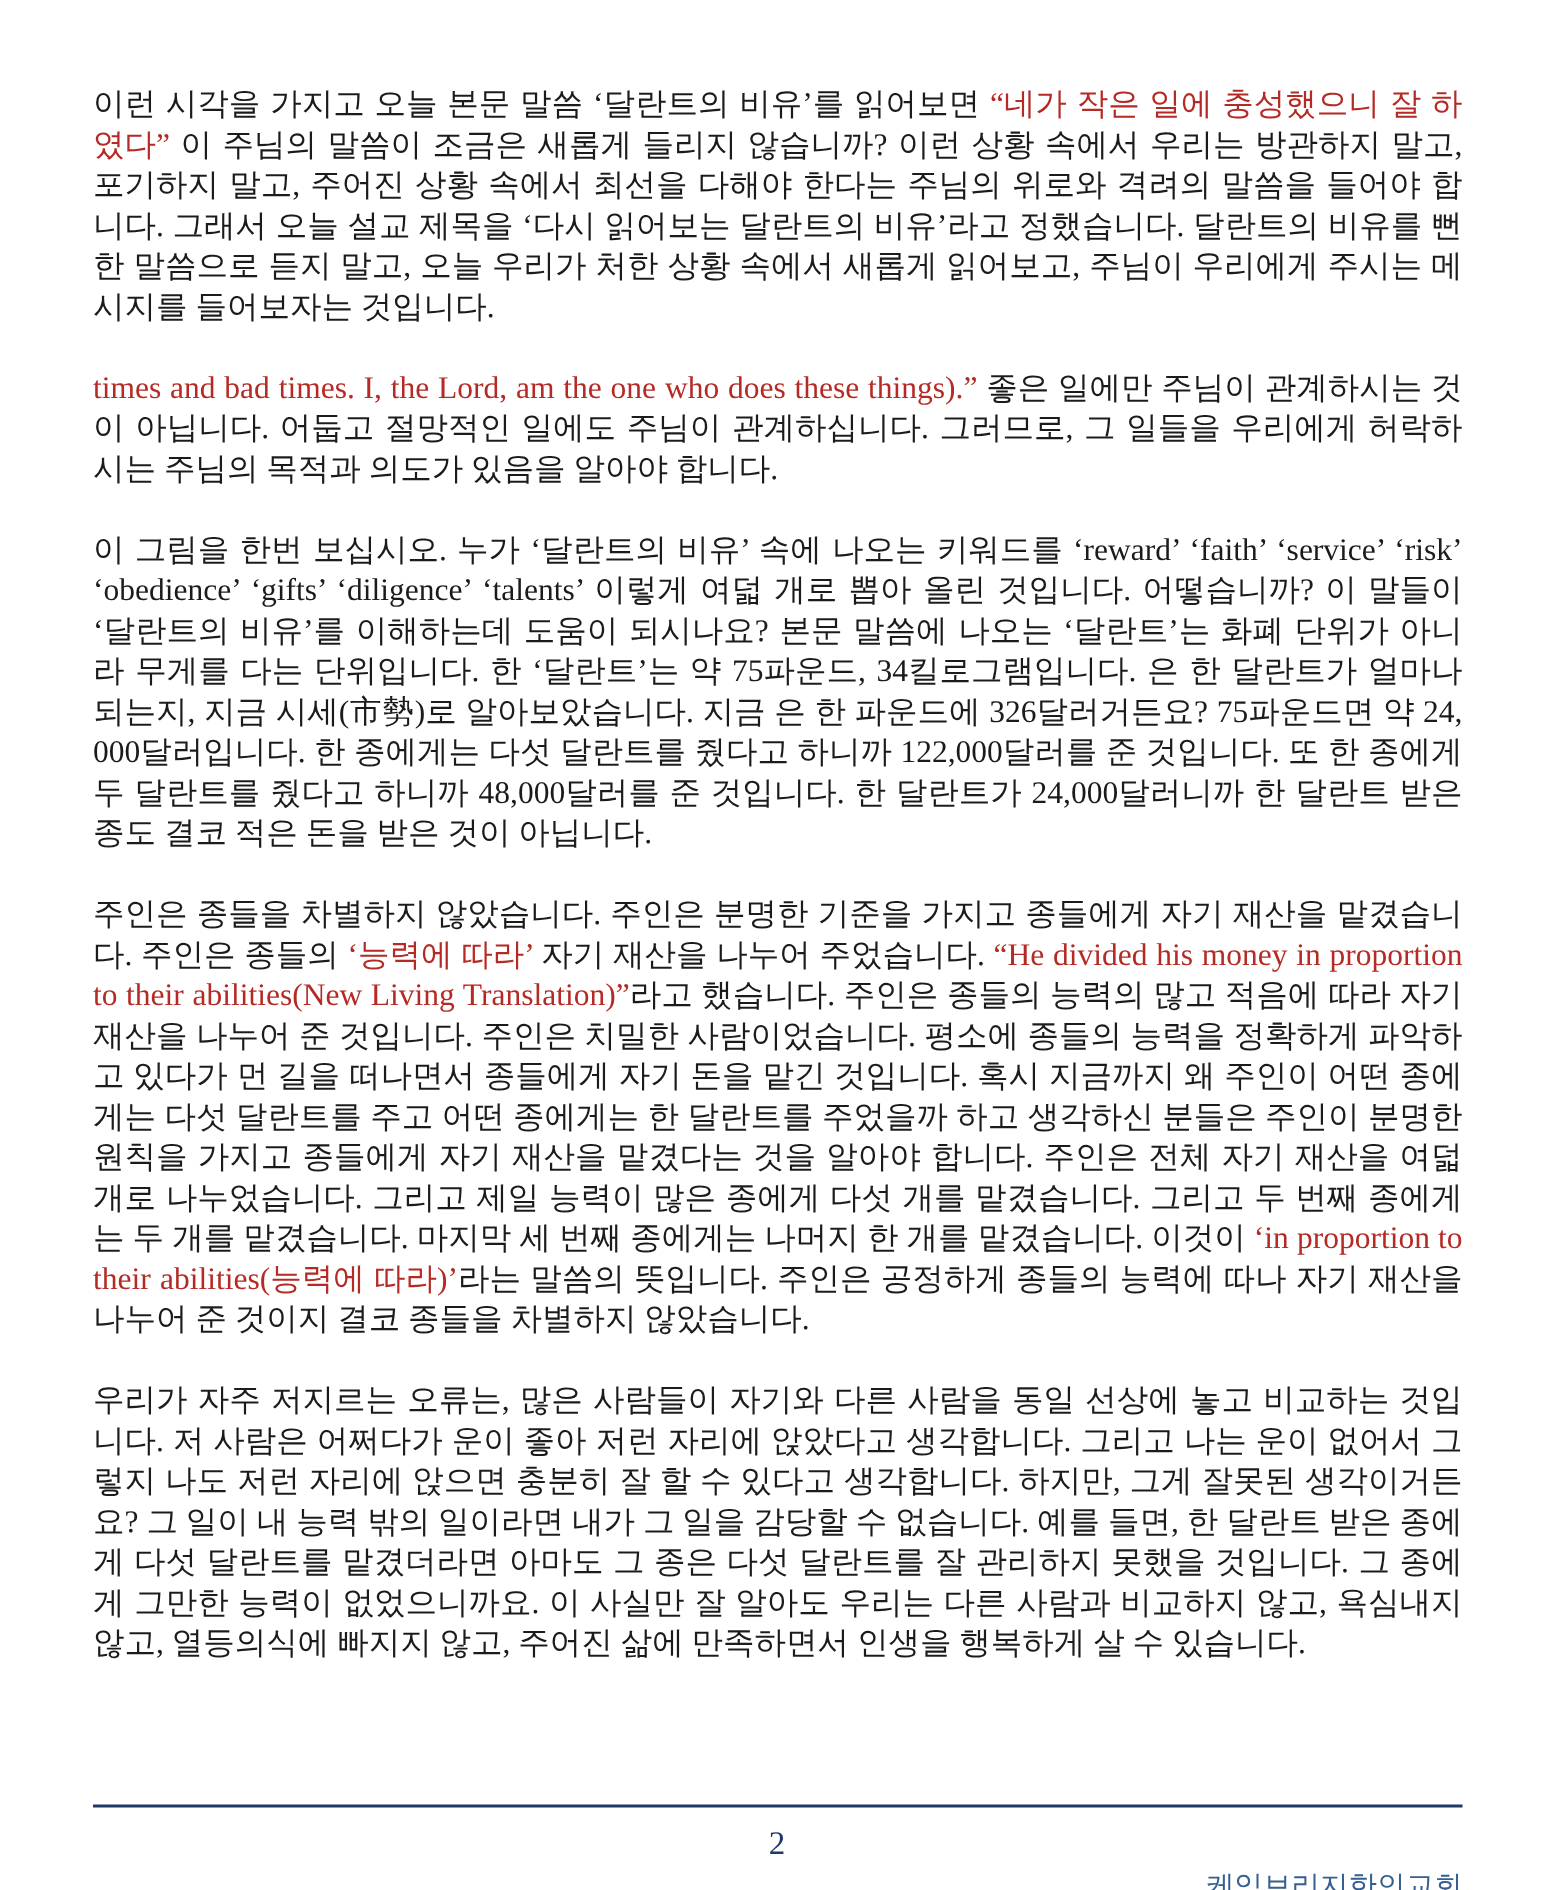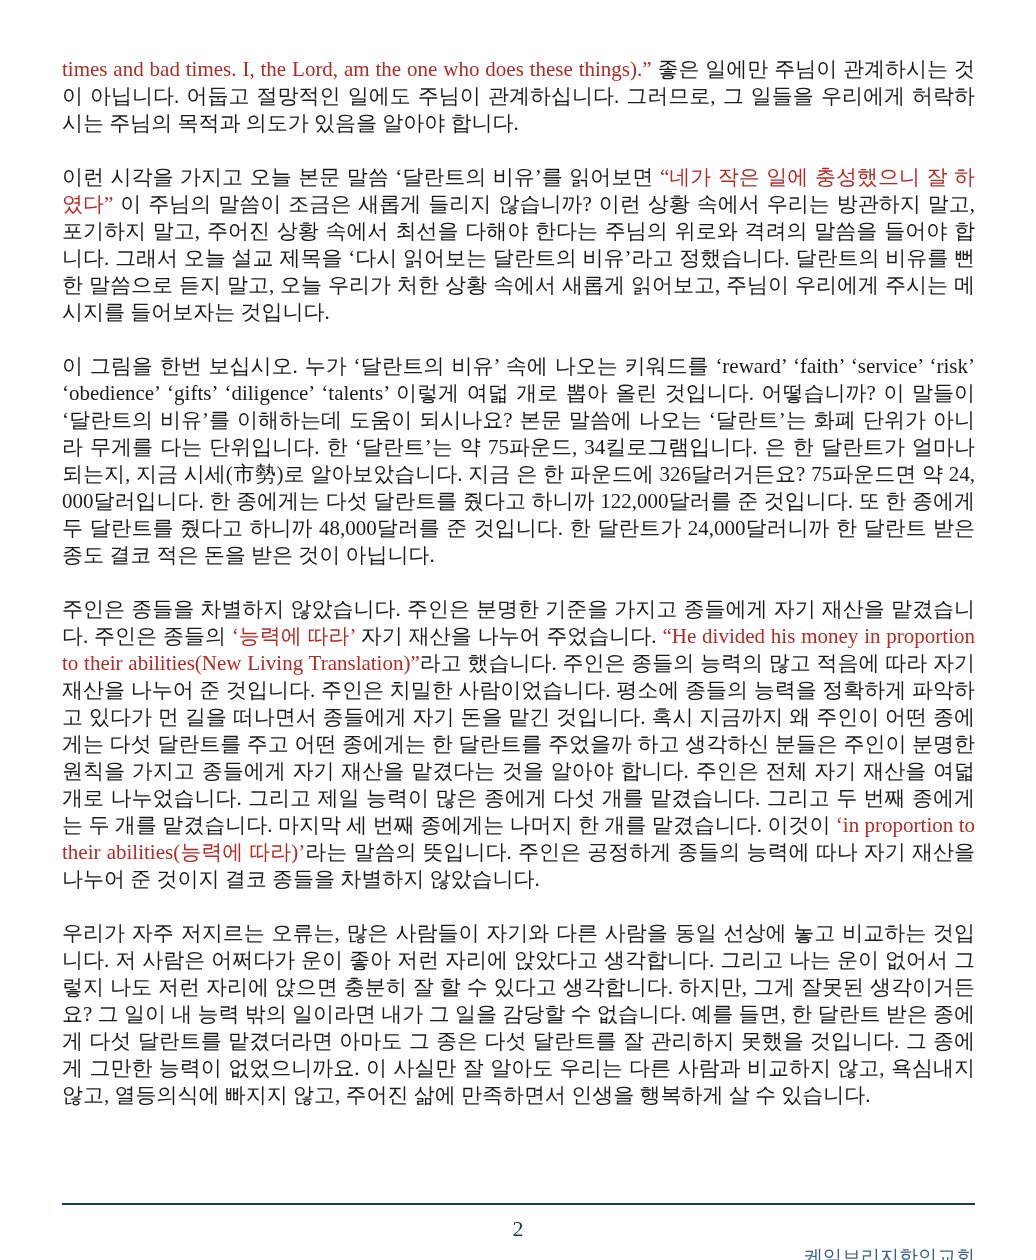--- a/index.html
+++ b/index.html
@@ -62,23 +62,23 @@
     color: #1f3864;
   }
 </style>
 </head>
 <body>
 
 <div class="page">
 
   <div class="content">
 
+    <p><span>이런 시각을 가지고 오늘 본문 말씀 ‘달란트의 비유’를 읽어보면 </span><span class="red">“네가 작은 일에 충성했으니 잘 하였다”</span><span> 이 주님의 말씀이 조금은 새롭게 들리지 않습니까? 이런 상황 속에서 우리는 방관하지 말고, 포기하지 말고, 주어진 상황 속에서 최선을 다해야 한다는 주님의 위로와 격려의 말씀을 들어야 합니다. 그래서 오늘 설교 제목을 ‘다시 읽어보는 달란트의 비유’라고 정했습니다. 달란트의 비유를 뻔한 말씀으로 듣지 말고, 오늘 우리가 처한 상황 속에서 새롭게 읽어보고, 주님이 우리에게 주시는 메시지를 들어보자는 것입니다.</span></p>
+
     <p><span class="red">times and bad times. I, the Lord, am the one who does these things).”</span><span> 좋은 일에만 주님이 관계하시는 것이 아닙니다. 어둡고 절망적인 일에도 주님이 관계하십니다. 그러므로, 그 일들을 우리에게 허락하시는 주님의 목적과 의도가 있음을 알아야 합니다.</span></p>
-
-    <p><span>이런 시각을 가지고 오늘 본문 말씀 ‘달란트의 비유’를 읽어보면 </span><span class="red">“네가 작은 일에 충성했으니 잘 하였다”</span><span> 이 주님의 말씀이 조금은 새롭게 들리지 않습니까? 이런 상황 속에서 우리는 방관하지 말고, 포기하지 말고, 주어진 상황 속에서 최선을 다해야 한다는 주님의 위로와 격려의 말씀을 들어야 합니다. 그래서 오늘 설교 제목을 ‘다시 읽어보는 달란트의 비유’라고 정했습니다. 달란트의 비유를 뻔한 말씀으로 듣지 말고, 오늘 우리가 처한 상황 속에서 새롭게 읽어보고, 주님이 우리에게 주시는 메시지를 들어보자는 것입니다.</span></p>
 
     <p><span>이 그림을 한번 보십시오. 누가 ‘달란트의 비유’ 속에 나오는 키워드를 ‘reward’ ‘faith’ ‘service’ ‘risk’ ‘obedience’ ‘gifts’ ‘diligence’ ‘talents’ 이렇게 여덟 개로 뽑아 올린 것입니다. 어떻습니까? 이 말들이 ‘달란트의 비유’를 이해하는데 도움이 되시나요? 본문 말씀에 나오는 ‘달란트’는 화폐 단위가 아니라 무게를 다는 단위입니다. 한 ‘달란트’는 약 75파운드, 34킬로그램입니다. 은 한 달란트가 얼마나 되는지, 지금 시세(市勢)로 알아보았습니다. 지금 은 한 파운드에 326달러거든요? 75파운드면 약 24,000달러입니다. 한 종에게는 다섯 달란트를 줬다고 하니까 122,000달러를 준 것입니다. 또 한 종에게 두 달란트를 줬다고 하니까 48,000달러를 준 것입니다. 한 달란트가 24,000달러니까 한 달란트 받은 종도 결코 적은 돈을 받은 것이 아닙니다.</span></p>
 
     <p><span>주인은 종들을 차별하지 않았습니다. 주인은 분명한 기준을 가지고 종들에게 자기 재산을 맡겼습니다. 주인은 종들의 </span><span class="red">‘능력에 따라’</span><span> 자기 재산을 나누어 주었습니다. </span><span class="red">“He divided his money in proportion to their abilities(New Living Translation)”</span><span>라고 했습니다. 주인은 종들의 능력의 많고 적음에 따라 자기 재산을 나누어 준 것입니다. 주인은 치밀한 사람이었습니다. 평소에 종들의 능력을 정확하게 파악하고 있다가 먼 길을 떠나면서 종들에게 자기 돈을 맡긴 것입니다. 혹시 지금까지 왜 주인이 어떤 종에게는 다섯 달란트를 주고 어떤 종에게는 한 달란트를 주었을까 하고 생각하신 분들은 주인이 분명한 원칙을 가지고 종들에게 자기 재산을 맡겼다는 것을 알아야 합니다. 주인은 전체 자기 재산을 여덟 개로 나누었습니다. 그리고 제일 능력이 많은 종에게 다섯 개를 맡겼습니다. 그리고 두 번째 종에게는 두 개를 맡겼습니다. 마지막 세 번째 종에게는 나머지 한 개를 맡겼습니다. 이것이 </span><span class="red">‘in proportion to their abilities(능력에 따라)’</span><span>라는 말씀의 뜻입니다. 주인은 공정하게 종들의 능력에 따나 자기 재산을 나누어 준 것이지 결코 종들을 차별하지 않았습니다.</span></p>
 
     <p><span>우리가 자주 저지르는 오류는, 많은 사람들이 자기와 다른 사람을 동일 선상에 놓고 비교하는 것입니다. 저 사람은 어쩌다가 운이 좋아 저런 자리에 앉았다고 생각합니다. 그리고 나는 운이 없어서 그렇지 나도 저런 자리에 앉으면 충분히 잘 할 수 있다고 생각합니다. 하지만, 그게 잘못된 생각이거든요? 그 일이 내 능력 밖의 일이라면 내가 그 일을 감당할 수 없습니다. 예를 들면, 한 달란트 받은 종에게 다섯 달란트를 맡겼더라면 아마도 그 종은 다섯 달란트를 잘 관리하지 못했을 것입니다. 그 종에게 그만한 능력이 없었으니까요. 이 사실만 잘 알아도 우리는 다른 사람과 비교하지 않고, 욕심내지 않고, 열등의식에 빠지지 않고, 주어진 삶에 만족하면서 인생을 행복하게 살 수 있습니다.</span></p>
 
   </div>
 
   <div class="footer-line"></div>

